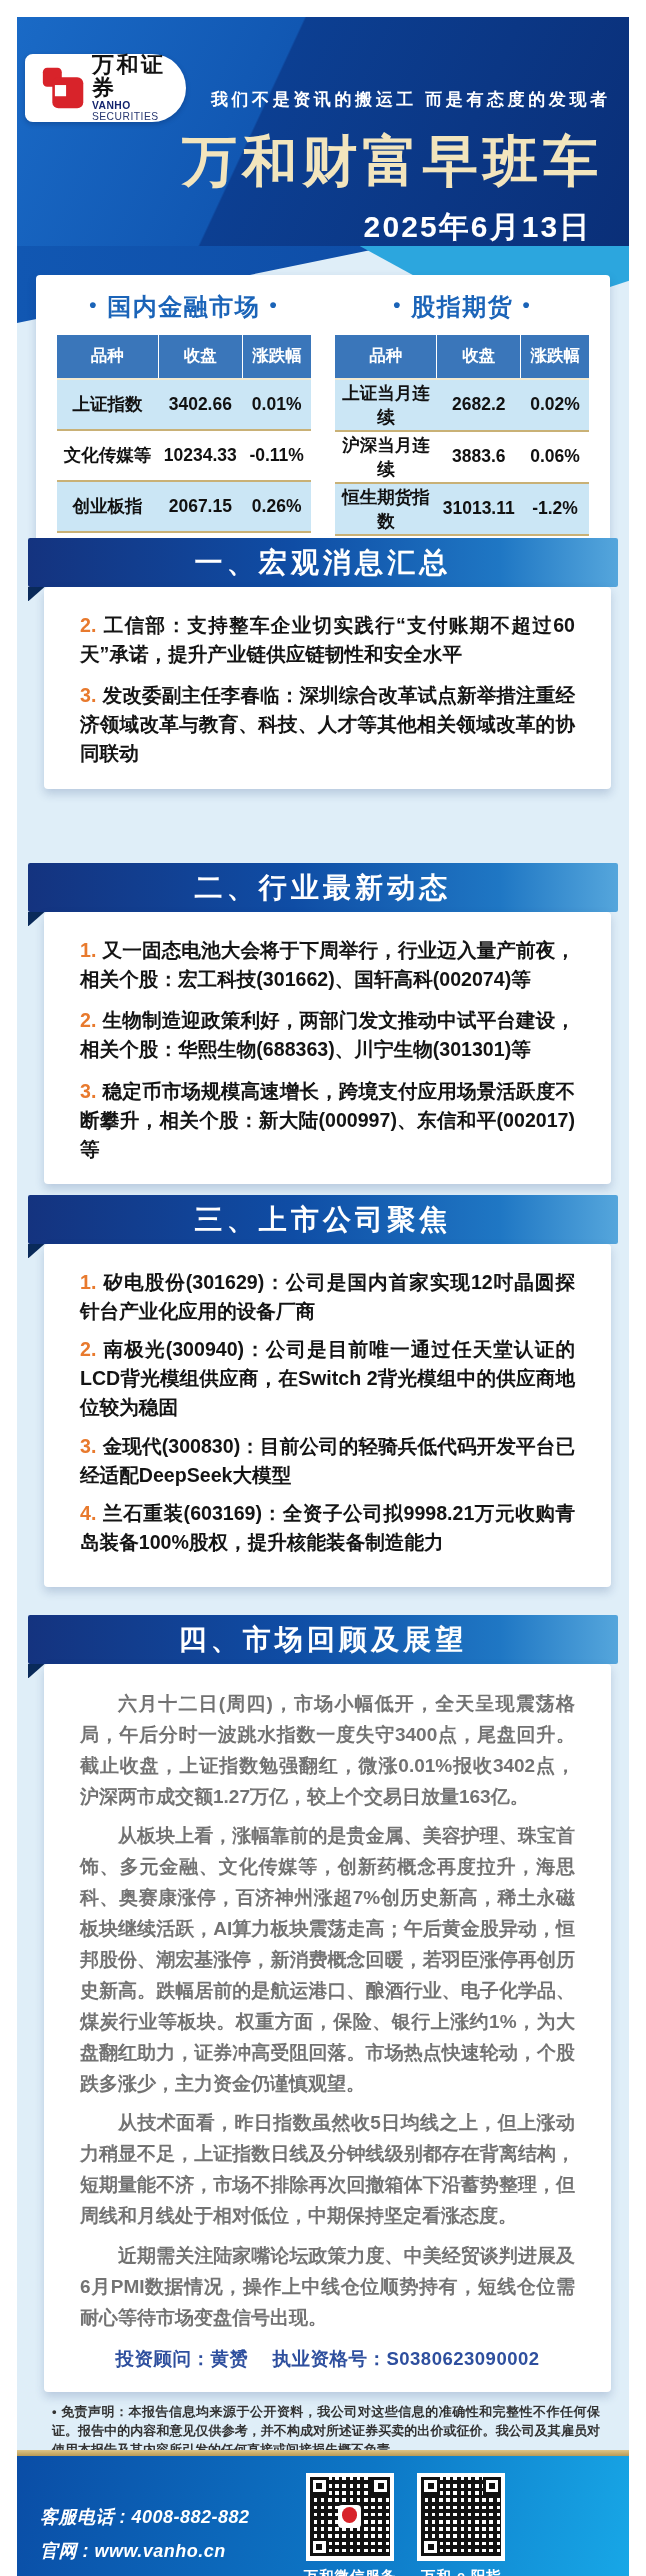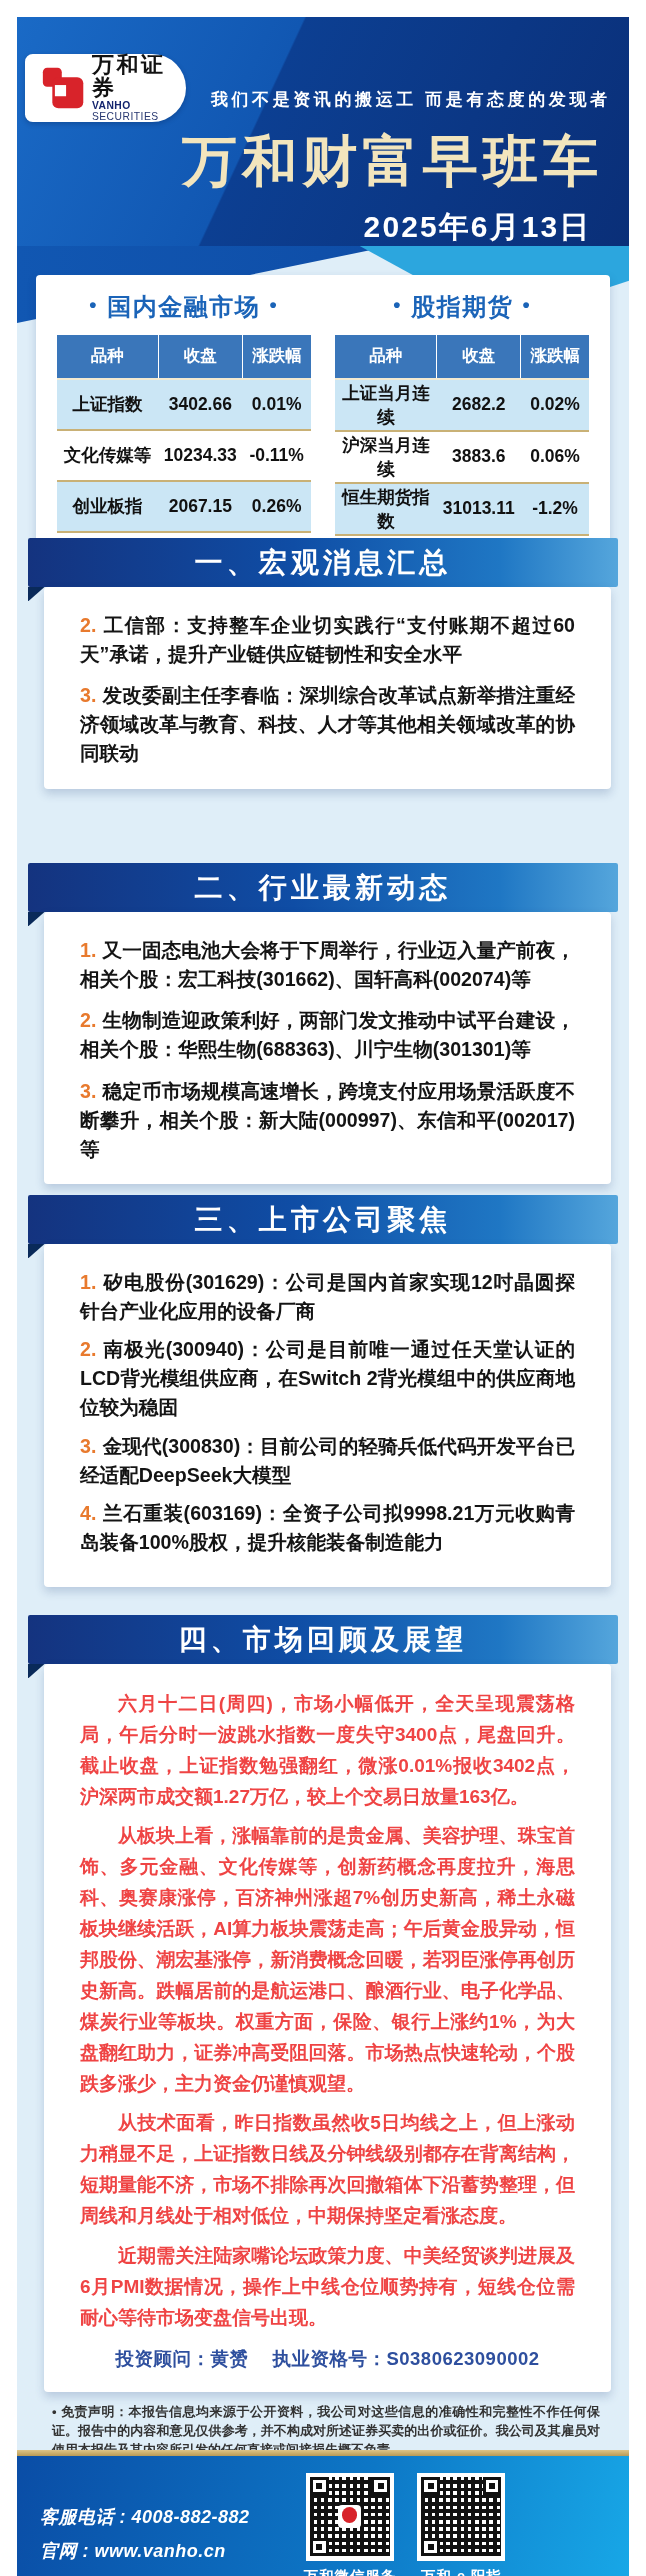--- a/index.html
+++ b/index.html
@@ -55,21 +55,21 @@
     color:#ffffff;font-size:28px;font-weight:700;letter-spacing:4.1px;
     display:flex;align-items:center;justify-content:center;}
   .fold{position:absolute;left:28px;width:16.5px;height:14.4px;background:#0a2a5a;
     clip-path:polygon(0 0,100% 0,0 100%);}
   .sec-card{left:44px;width:567px;padding:24px 36px 20.6px;box-sizing:border-box;}
   .item{font-size:19.6px;font-weight:700;color:#141414;line-height:29px;margin-bottom:12.4px;text-align:justify;}
   .item:last-child{margin-bottom:0;}
   .num{color:#e87a2e;font-weight:900;margin-right:6.2px;}
   .s3 .item{margin-bottom:9.3px;}
 
-  .para{font-size:19px;font-weight:700;color:#ef4444;line-height:31px;text-indent:2em;
+  .para{font-size:19px;font-weight:700;color:#737373;line-height:31px;text-indent:2em;
     margin:0 0 8.2px 0;text-align:justify;}
   .advisor{margin-top:13.4px;text-align:center;font-size:18.5px;font-weight:700;color:#2e4f9e;letter-spacing:0.5px;}
   .advisor .gap{display:inline-block;width:24px;}
 
   
   .disclaimer{position:absolute;left:52px;top:2402px;width:548px;font-size:13px;line-height:19px;
     font-weight:700;color:#333333;text-align:justify;}
   .disclaimer .bullet{margin-right:4.1px;color:#333;}
   .gold-bar{position:absolute;left:17px;top:2450px;width:612px;height:6.2px;
     background:linear-gradient(180deg,#dcc488,#b89a55);}

